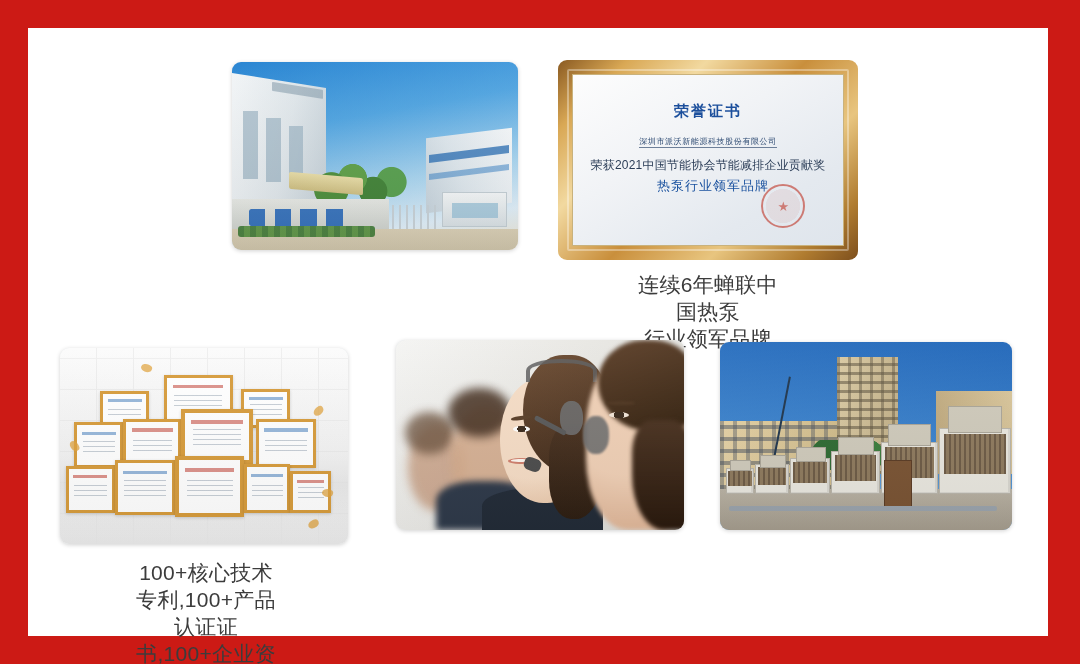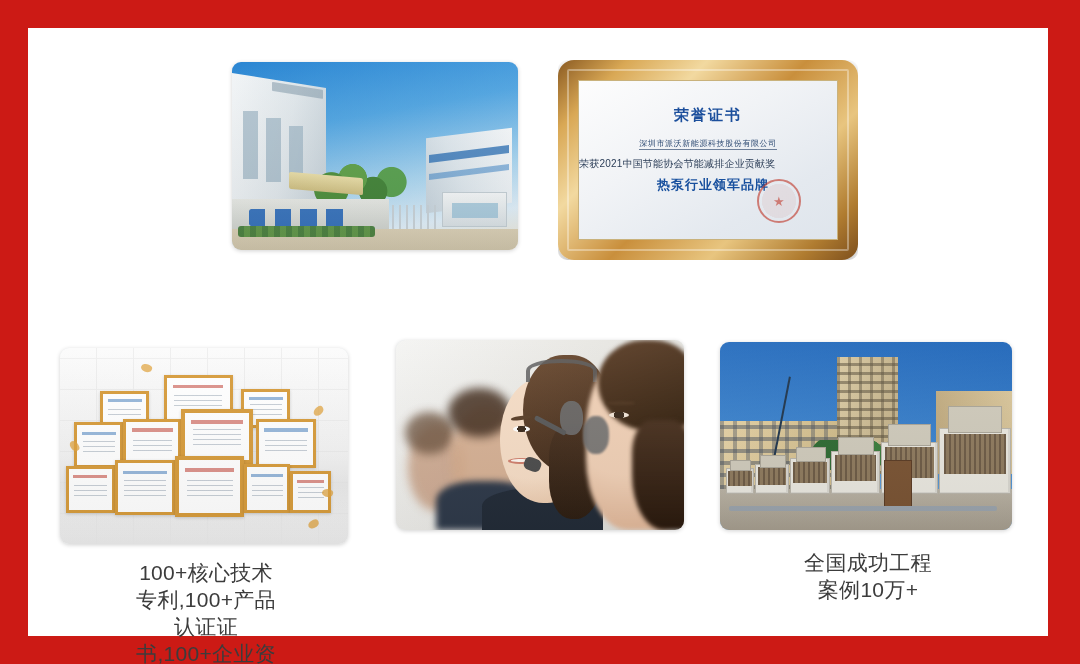--- a/index.html
+++ b/index.html
@@ -70,37 +70,37 @@
   .f-guard{position:absolute;right:4%;bottom:12%;width:22%;height:18%;
     background:linear-gradient(180deg,#f3f6f7,#d8e0e4);border:1px solid #c3ced4;}
   .f-guard-win{position:absolute;right:7%;bottom:17%;width:16%;height:8%;
     background:#9cc3d8;opacity:.8;}
   .f-gnd{position:absolute;left:0;bottom:0;width:100%;height:11%;
     background:linear-gradient(180deg,#d9cfb6,#cfc5ab);}
   .f-hedge{position:absolute;left:2%;bottom:7%;width:48%;height:6%;
     background:repeating-linear-gradient(90deg,#3f7a36 0 6px,#56913f 6px 12px);border-radius:3px;opacity:.9;}
 
   
-  .cert-frame{position:absolute;inset:0;border-radius:16px;
+  .cert-frame{position:absolute;inset:0;border-radius:4px;
     background:linear-gradient(135deg,#8a5a22 0%,#d9a855 14%,#f2d9a0 30%,#c98f3c 50%,#e8c57f 70%,#b07c30 88%,#7d4f1d 100%);
-    padding:20px;box-sizing:border-box;box-shadow:0 3px 9px rgba(0,0,0,.3);}
+    padding:14px;box-sizing:border-box;box-shadow:0 3px 9px rgba(0,0,0,.3);}
   .cert-bevel{position:absolute;inset:9px;border-radius:2px;
     border:2px solid rgba(255,255,255,.35);pointer-events:none;}
   .cert-inner{position:relative;width:100%;height:100%;box-sizing:border-box;
     background:linear-gradient(150deg,#fdfdfd 0%,#f1f3f6 40%,#e4e9ef 75%,#dfe5ec 100%);
     border:1px solid #c9b27c;}
   .cert-t1{position:absolute;top:16%;left:0;right:0;text-align:center;
     color:#1c4f9c;font-weight:bold;font-size:15px;letter-spacing:2px;}
   .cert-t2{position:absolute;top:36%;left:0;right:0;text-align:center;
     color:#2d4a72;font-size:8px;letter-spacing:.6px;}
   .cert-t2 span{border-bottom:1px solid #6d7f99;padding-bottom:1px;margin-top:16px;}
-  .cert-t3{position:absolute;top:48%;left:0;right:0;
-    color:#2b3d57;font-size:10px;letter-spacing:.2px;}
+  .cert-t3{position:absolute;top:48%;left:0;right:0;text-align:center;
+    color:#2b3d57;font-size:12px;letter-spacing:.2px;}
   .cert-t4{position:absolute;top:60%;left:10px;right:0;text-align:center;
-    color:#18509e;font-weight:bold;font-size:13px;letter-spacing:1px;}
+    color:#18509e;font-weight:normal;font-size:13px;letter-spacing:1px;}
   .cert-seal{position:absolute;right:14%;bottom:10%;width:40px;height:40px;
     border-radius:50%;border:2px solid #c0392b;opacity:.62;
     background:radial-gradient(circle,rgba(192,57,43,.12) 0 60%,transparent 61%);}
   .cert-seal:after{content:"★";position:absolute;left:50%;top:50%;
     transform:translate(-50%,-50%);color:#c0392b;font-size:13px;}
 
   
   .cw-bg{position:absolute;inset:0;
     background:linear-gradient(180deg,#fbfbfb 0%,#f2f2f2 55%,#e9e9e9 70%,#f6f6f6 100%);}
   .cw-grid{position:absolute;inset:0;opacity:.5;
@@ -243,20 +243,22 @@
           <div class="cert-t2">
             <span>深圳市派沃新能源科技股份有限公司</span>
           </div>
           <div class="cert-t3">荣获2021中国节能协会节能减排企业贡献奖</div>
           <div class="cert-t4">热泵行业领军品牌</div>
           <div class="cert-seal"></div>
         </div>
         <div class="cert-bevel"></div>
       </div>
     </div>
+    <div class="caption" style="top:212px;">连续6年蝉联中国热泵
+行业领军品牌</div>
   </div>
 
   <div class="card" style="left:32px;top:320px;width:292px;height:270px;">
     <div class="photo" style="width:288px;height:196px;">
       <div class="cw-bg"></div>
       <div class="cw-grid"></div>
       <div class="cw-floor"></div>
 
       <div class="cf" style="left:36%;top:14%;width:24%;height:24%;"></div>
       <div class="cf blue" style="left:14%;top:22%;width:17%;height:19%;"></div>
@@ -349,16 +351,15 @@
           <div class="top"></div>
         </div>
       <div class="unit" style="left:75%;width:24%;height:34%;">
           <div class="coil"></div>
           <div class="top"></div>
         </div>
       <div class="hp-box"></div>
       <div class="hp-pipe"></div>
       <div class="sheen"></div>
     </div>
-    <div class="caption" style="top:208px;">全国成功工程案例10万+</div>
   </div>
 
 </div>
 
 </body></html>

